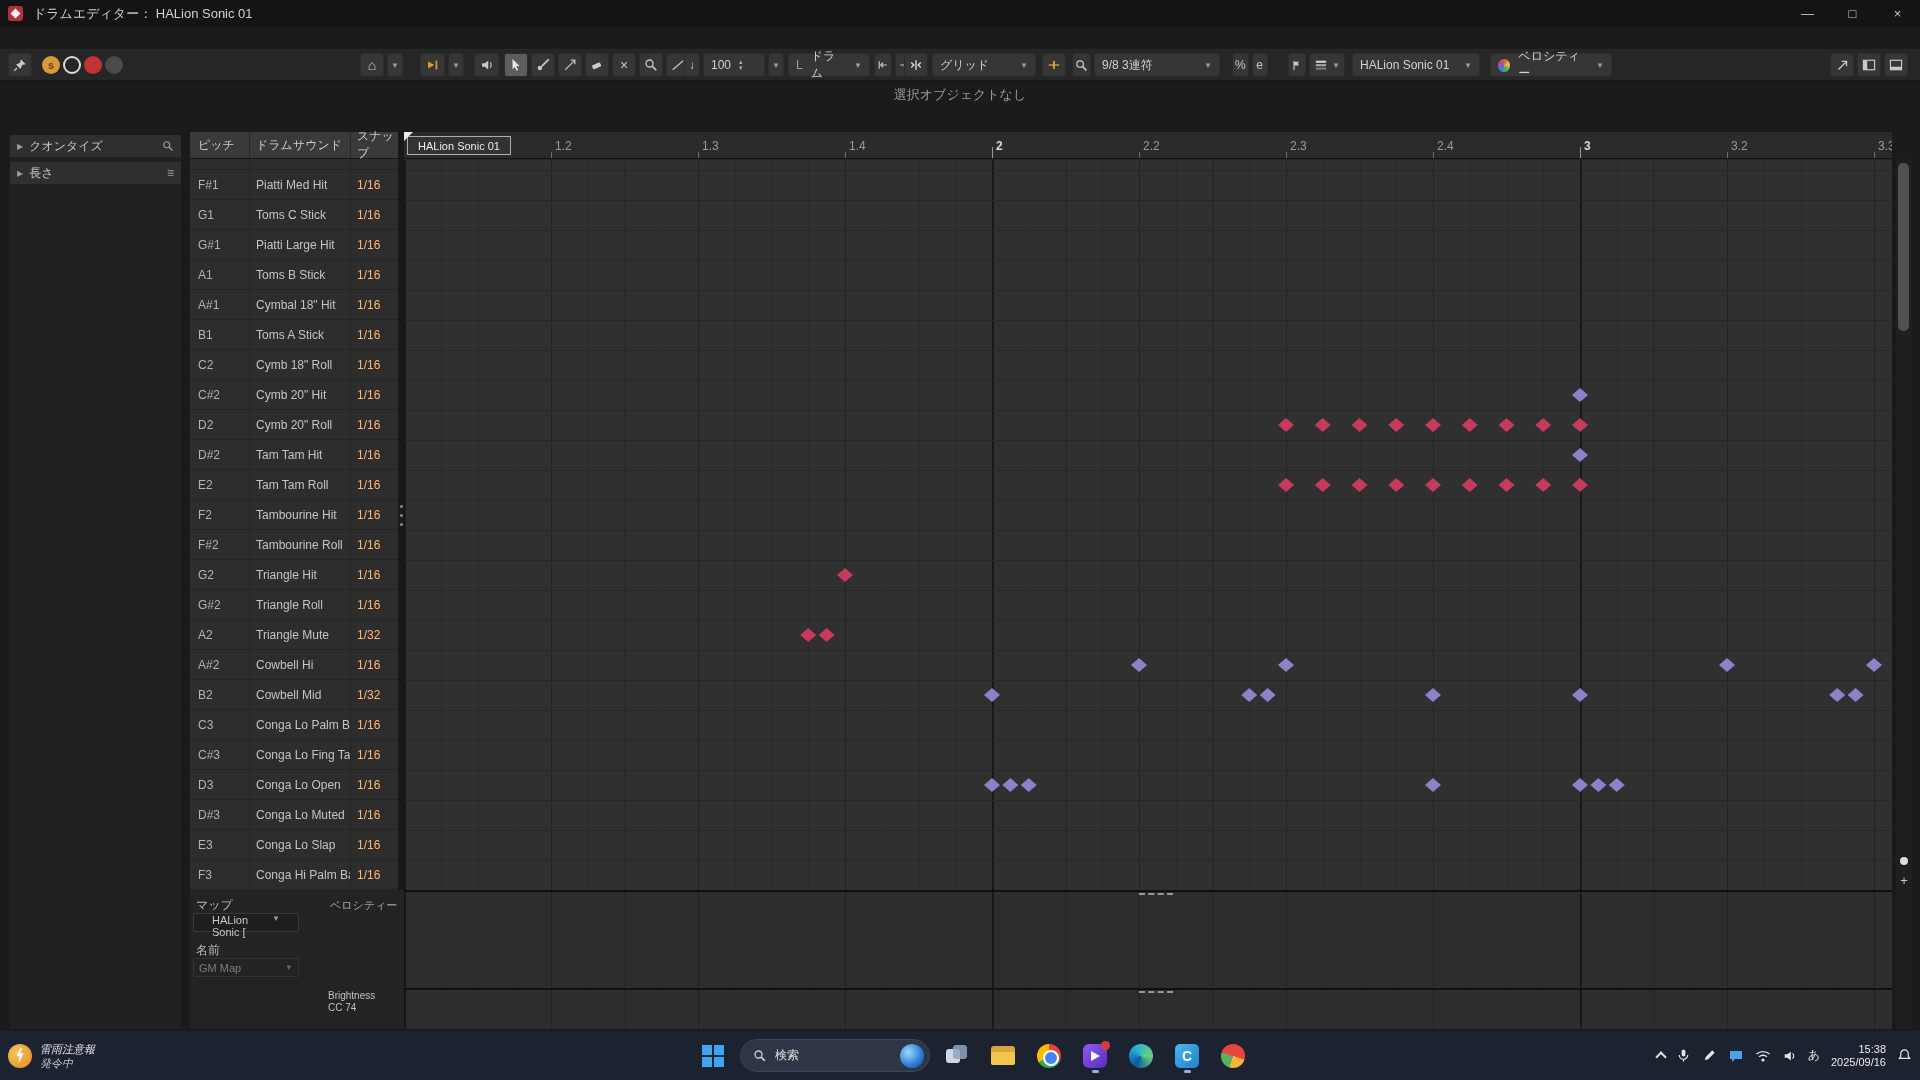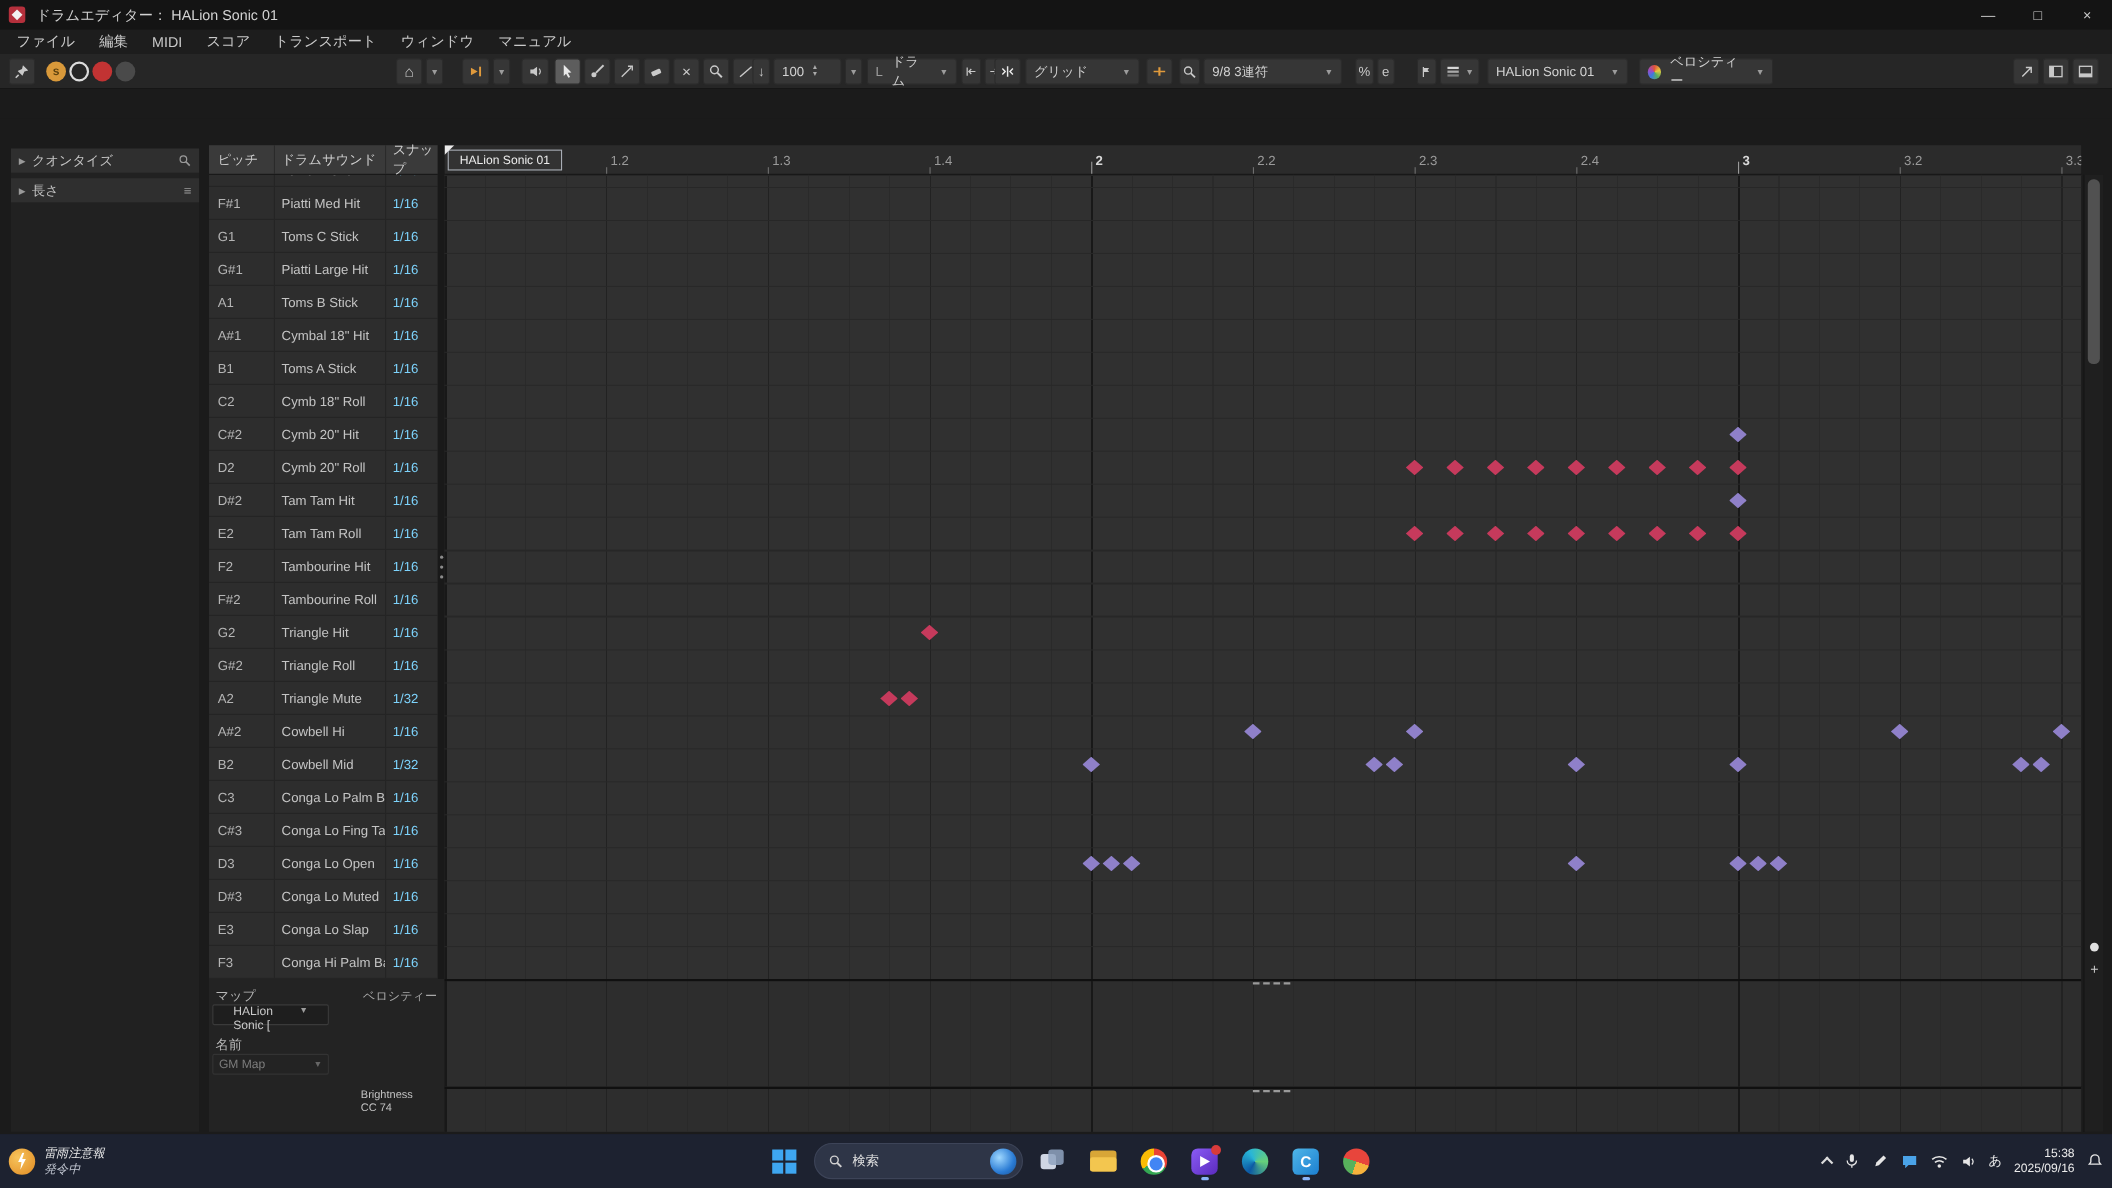--- a/index.html
+++ b/index.html
@@ -48,21 +48,21 @@
   .insp-h .tri { font-size:8px; color:#9a9a9a; }
   .insp-h .right { margin-left:auto; color:#9a9a9a; font-size:12px; display:flex; }
 
   
   .list-header { position:absolute; left:190px; top:132px; width:208px; height:27px; background:#3a3a3a; display:flex; align-items:center; font-size:12px; color:#cfcfcf; border-bottom:1px solid #161616; }
   .lh-c { height:100%; display:flex; align-items:center; border-right:1px solid #2a2a2a; }
   .drumlist { position:absolute; left:190px; top:159px; width:208px; height:731px; background:#2d2d2d; overflow:hidden; }
   .drow { display:flex; height:30px; border-bottom:1px solid #242424; font-size:12px; }
   .c-pitch { width:60px; padding-left:8px; color:#b5b5b5; border-right:1px solid #242424; display:flex; align-items:center; }
   .c-name  { width:101px; padding-left:6px; color:#c4c4c4; border-right:1px solid #242424; display:flex; align-items:center; white-space:nowrap; overflow:hidden; }
-  .c-snap  { flex:1; padding-left:6px; color:#7dd3fc; display:flex; align-items:center; }
+  .c-snap  { flex:1; padding-left:6px; color:#fdba74; display:flex; align-items:center; }
   .divider-v { position:absolute; left:398px; top:132px; width:6px; height:897px; background:#191919; }
   .splitter-dots { position:absolute; left:399px; top:505px; width:4px; height:44px; display:flex; flex-direction:column; gap:6px; align-items:center; }
   .splitter-dots i { width:3px; height:3px; background:#8a8a8a; border-radius:50%; }
 
   
   .ruler { position:absolute; left:404px; top:132px; width:1488px; height:27px; background:#2b2b2b; border-bottom:1px solid #141414; overflow:hidden; }
   .tick { position:absolute; top:0; height:27px; font-size:12px; color:#9a9a9a; }
   .tick span { position:absolute; left:4px; top:7px; white-space:nowrap; }
   .tick::before { content:""; position:absolute; left:0; bottom:0; width:1px; height:7px; background:#6f6f6f; }
   .tick.major { color:#d8d8d8; font-weight:bold; }
@@ -155,29 +155,20 @@
   <div class="titlebar">
     <div class="appicon"></div>
     <div class="titletext">ドラムエディター： HALion Sonic 01</div>
     <div class="wincontrols">
       <div class="winbtn">—</div>
       <div class="winbtn">□</div>
       <div class="winbtn close">×</div>
     </div>
   </div>
 
-  <div class="menubar">
-      <span class="menu-item">ファイル</span>
-      <span class="menu-item">編集</span>
-      <span class="menu-item">MIDI</span>
-      <span class="menu-item">スコア</span>
-      <span class="menu-item">トランスポート</span>
-      <span class="menu-item">ウィンドウ</span>
-      <span class="menu-item">マニュアル</span>
-    </div>
 
   <div class="toolbar">
     <div class="tgroup" style="left:8px">
       <div class="tbtn">
         <svg class="i" width="14" height="14" viewBox="0 0 16 16">
             <path d="M9 1.5 L14.5 7 L10.5 8 L8.5 12.5 L3.5 7.5 L8 5.5 Z" fill="#c9c9c9"></path>
             <path d="M4.5 11.5 L1.5 14.5" stroke="#c9c9c9" stroke-width="1.6"></path>
           </svg>
       </div>
     </div>
@@ -388,20 +379,23 @@
       </div>
       <div class="tbtn">
         <svg class="i" width="14" height="12" viewBox="0 0 16 14">
             <rect x="1.5" y="1.5" width="13" height="11" stroke="#c9c9c9" fill="none" stroke-width="1.4"></rect>
             <rect x="1.5" y="9" width="13" height="3.5" fill="#c9c9c9"></rect>
           </svg>
       </div>
     </div>
   </div>
 
+  <div class="statusline">
+    <span>選択オブジェクトなし</span>
+  </div>
 
   <div class="mainbg"></div>
 
   <div class="inspector">
     <div class="insp-h">
       <span class="tri">▶</span>
       <span>クオンタイズ</span>
       <span class="right">
         <svg class="i" width="12" height="12" viewBox="0 0 16 16">
             <circle cx="6.3" cy="6.3" r="4" stroke="#9a9a9a" fill="none" stroke-width="1.5"></circle>

